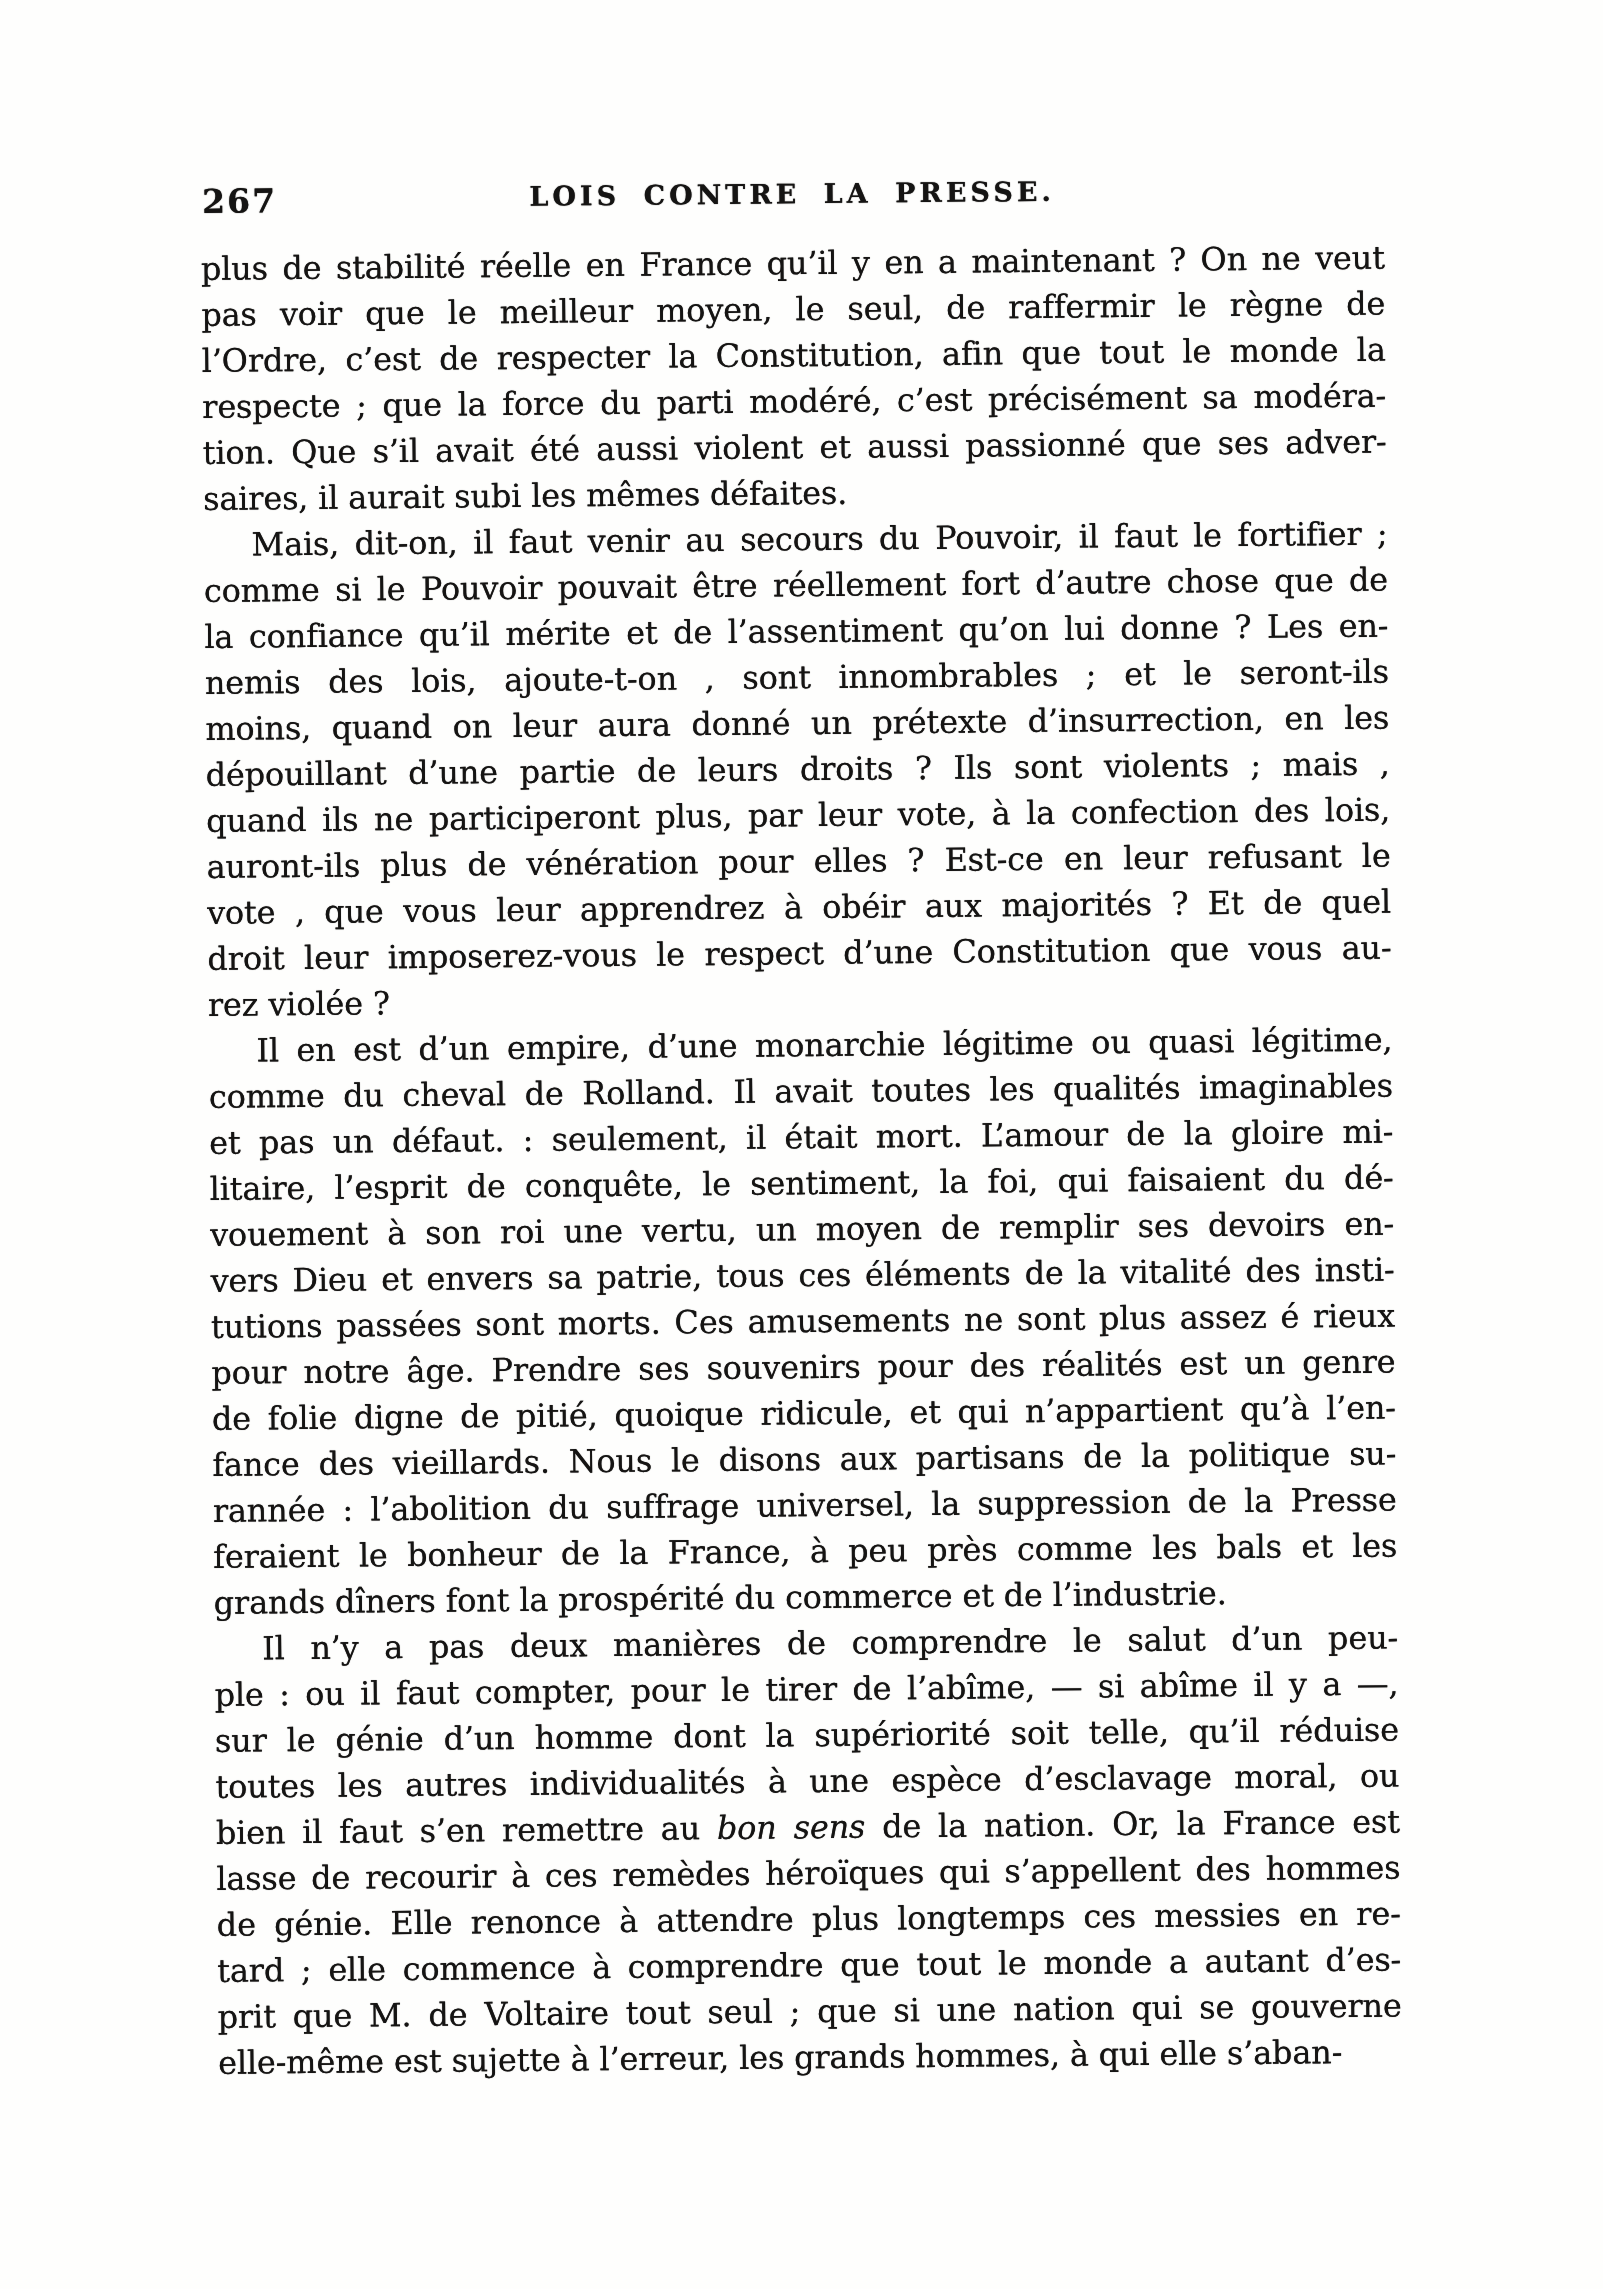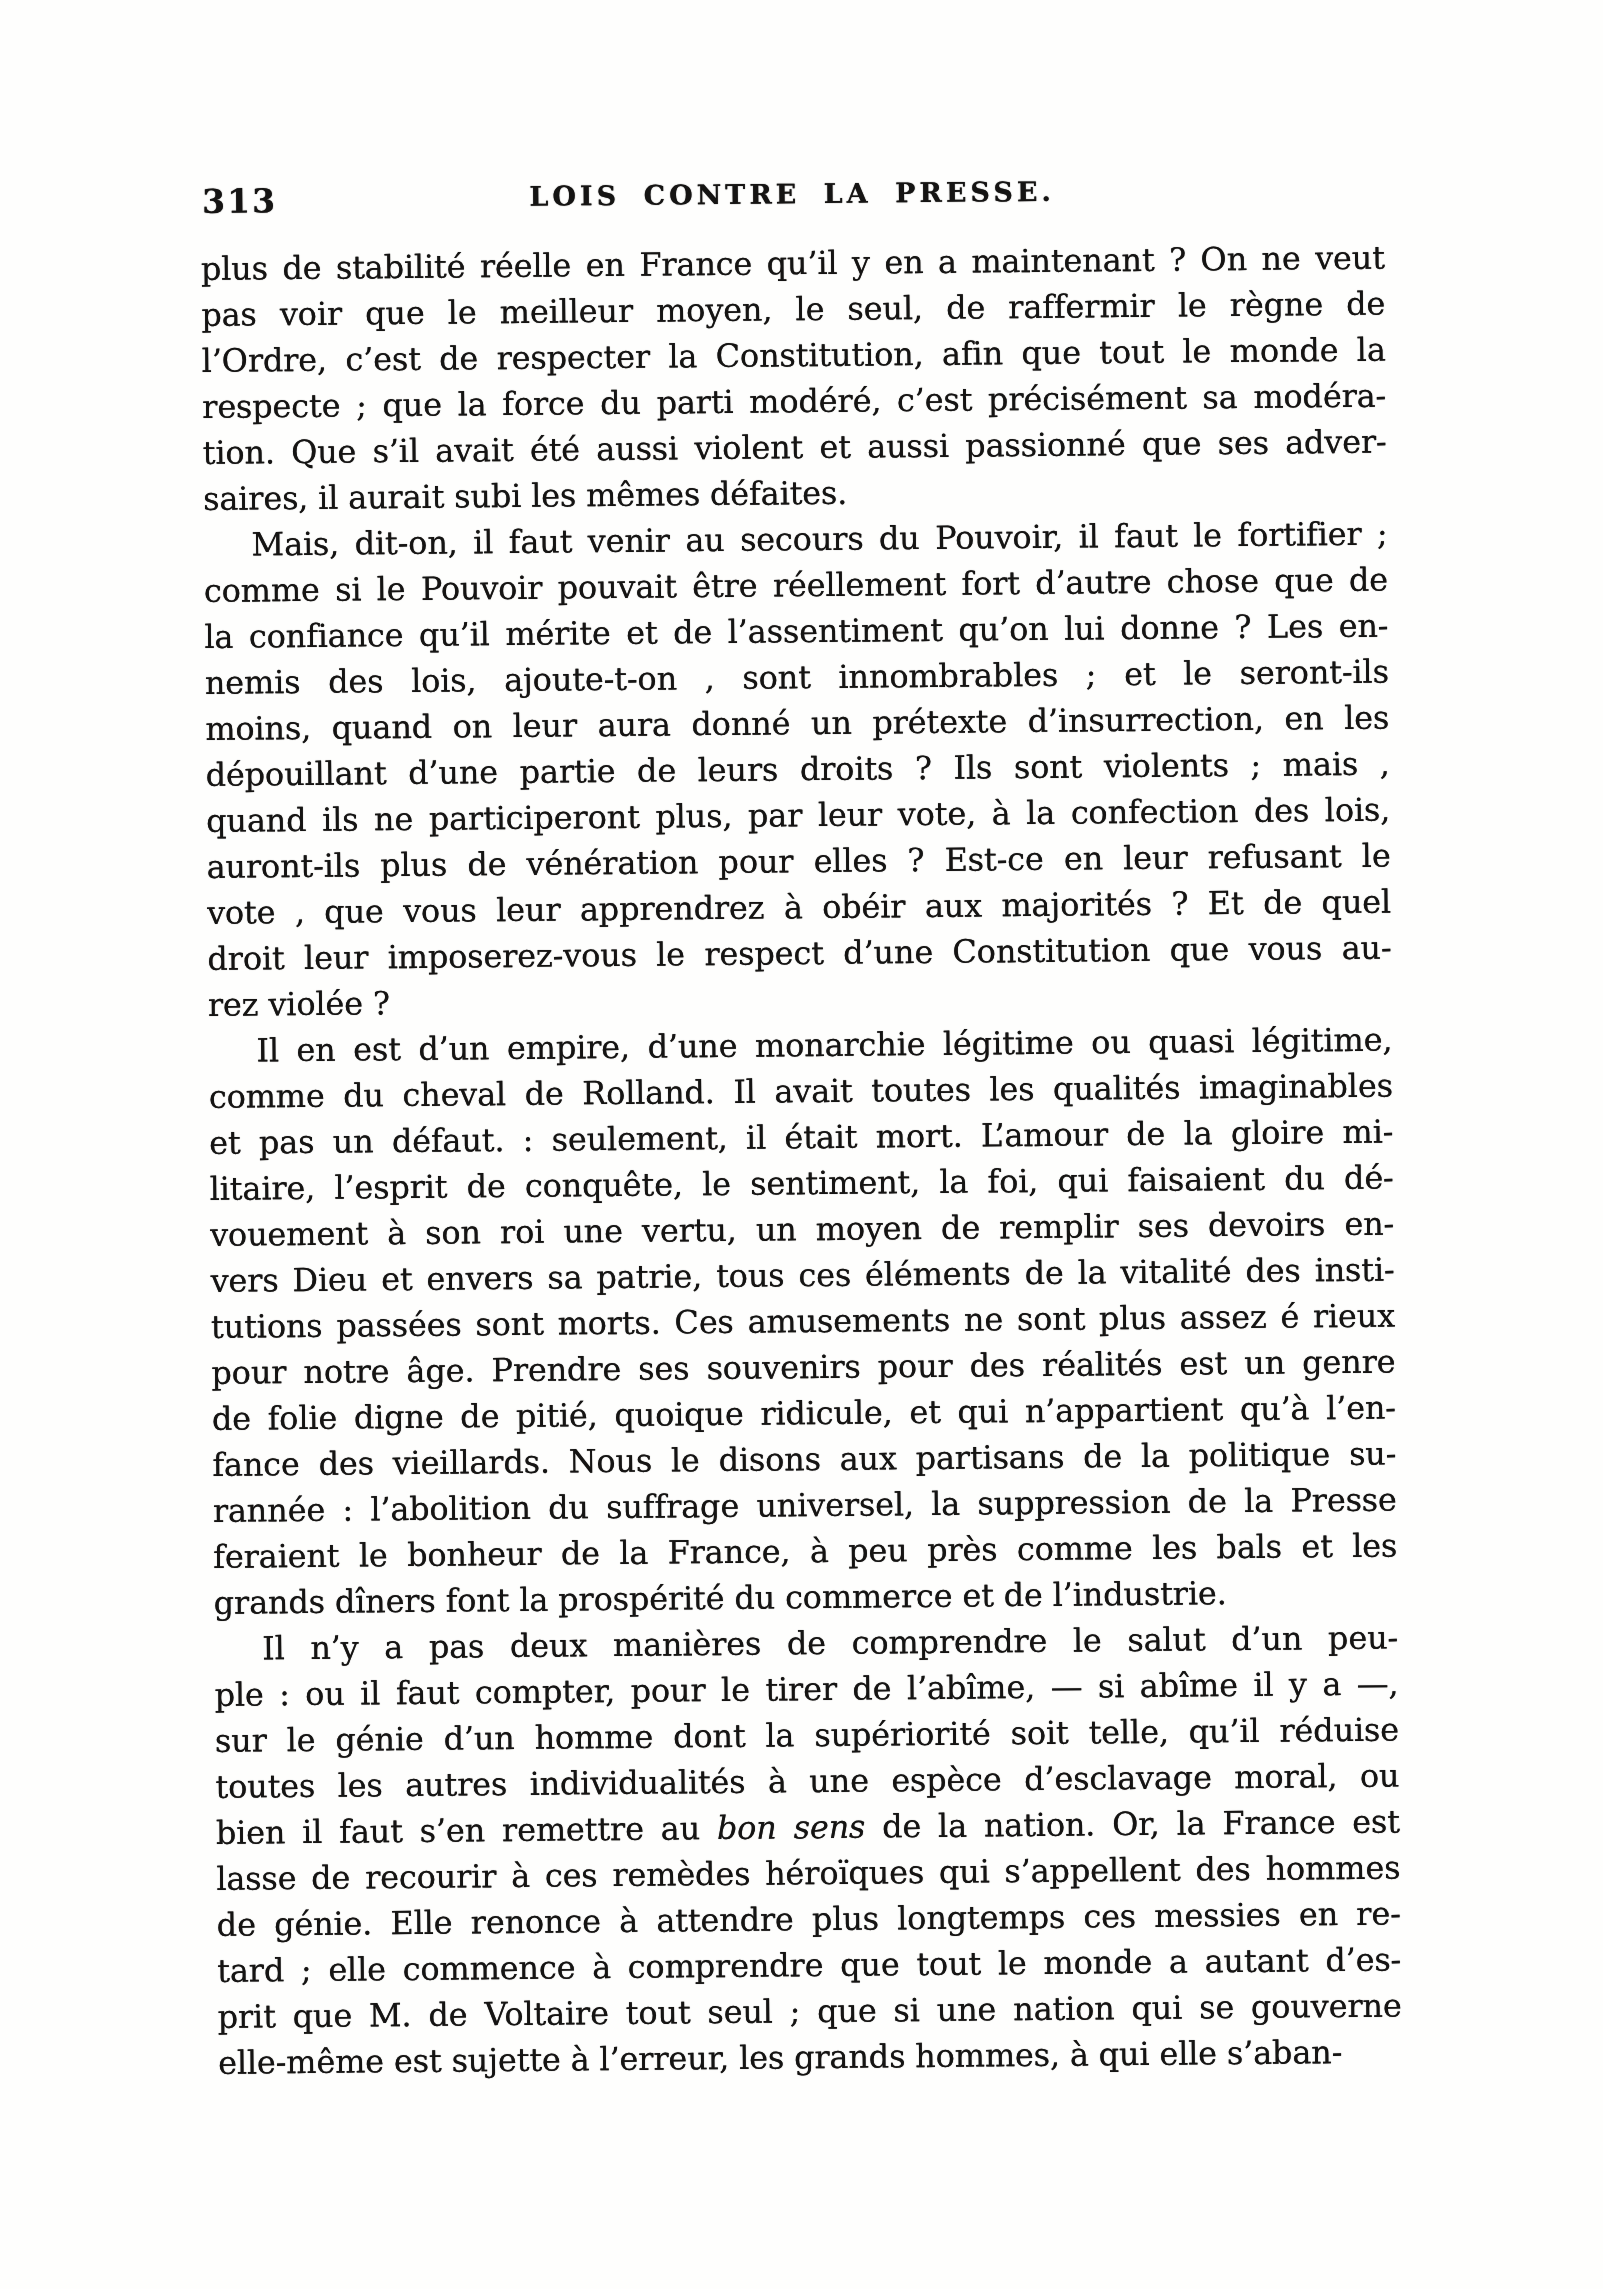--- a/index.html
+++ b/index.html
@@ -47,21 +47,21 @@
   .line.no-just { text-align-last: left; }
   .para.indent .line:first-child { text-indent: 48px; }
   .it { font-style: italic; }
 </style>
 </head>
 <body>
 
 <div class="sheet">
   <div class="content">
     <div class="header">
-      <span class="page-num">313</span>
+      <span class="page-num">267</span>
       <span class="running-title">LOIS CONTRE LA PRESSE.</span>
     </div>
     <div id="text-block">
         <div class="para">
           <div class="line">plus de stabilité réelle en France qu’il y  en a maintenant ? On ne veut</div>
           <div class="line">pas voir que le meilleur moyen, le seul, de raffermir le règne de</div>
           <div class="line">l’Ordre, c’est de respecter la Constitution, afin que tout le monde la</div>
           <div class="line">respecte ; que la force du parti modéré, c’est précisément sa modéra-</div>
           <div class="line">tion. Que s’il avait été aussi violent et aussi passionné que ses adver-</div>
           <div class="line no-just">saires, il aurait subi les mêmes défaites.</div>

